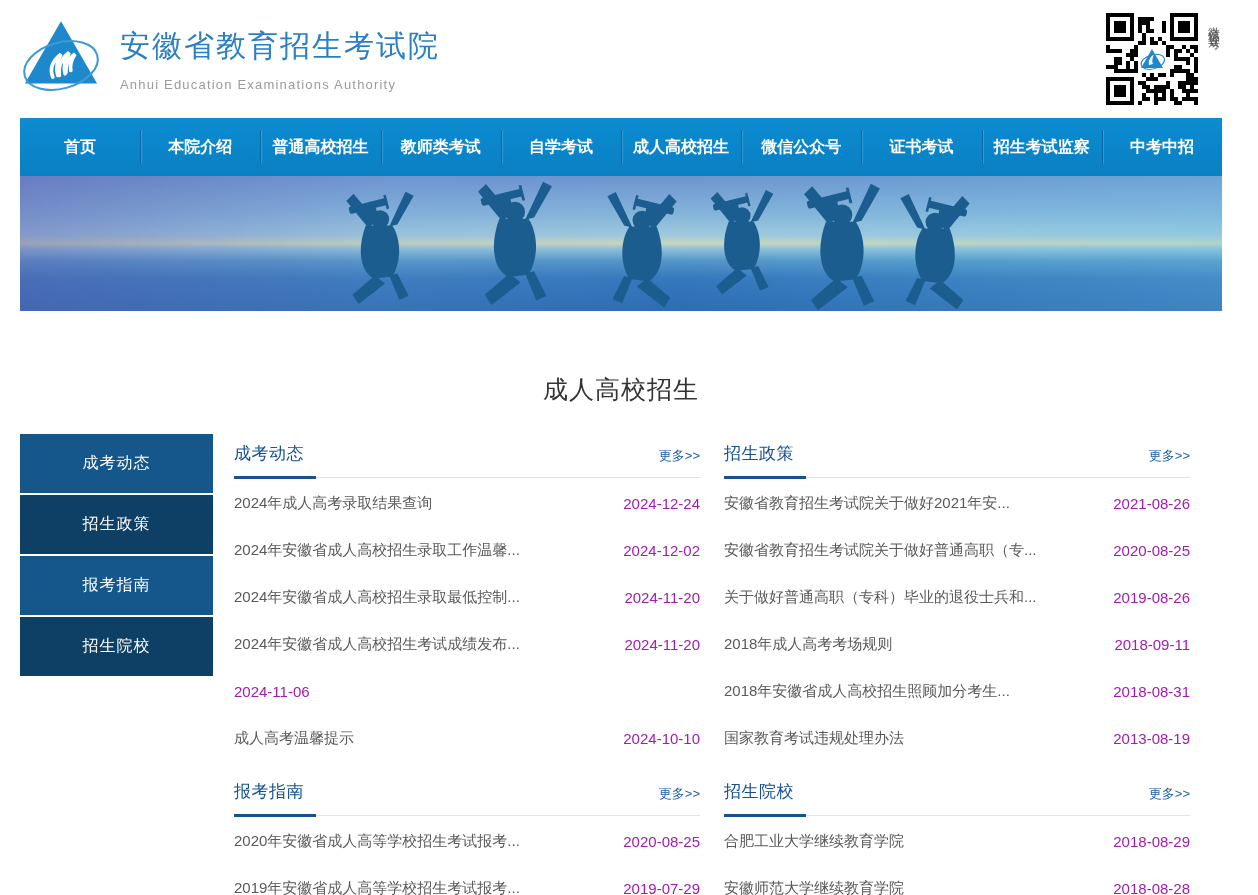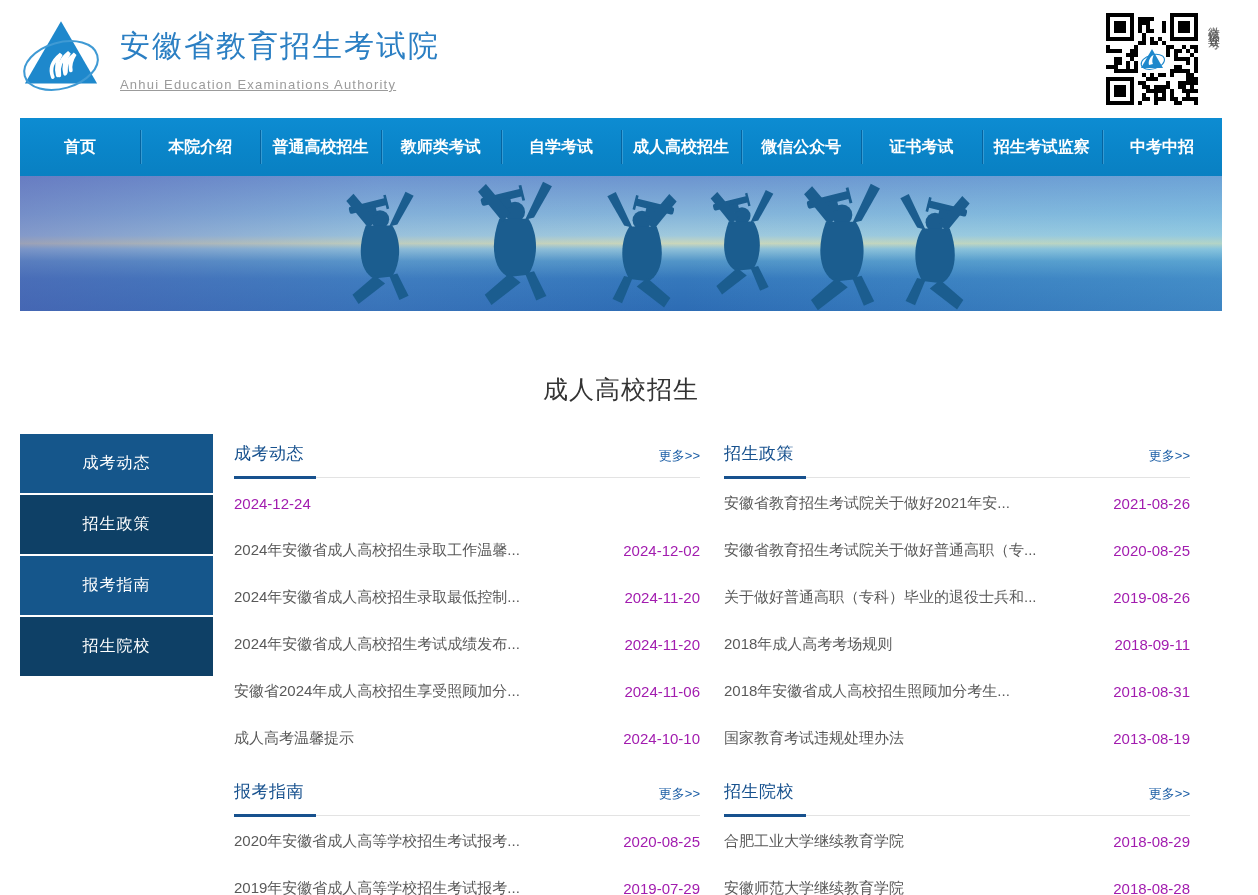--- a/index.html
+++ b/index.html
@@ -7,21 +7,21 @@
     font-family:"Liberation Sans","DejaVu Sans",sans-serif; }
 
   .page { width:1258px; height:895px; position:relative; background:#fff; }
 
   
   .site-header { height:118px; padding:0 36px 0 20px;
     display:flex; justify-content:space-between; align-items:center; }
   .brand { display:flex; align-items:center; gap:18px; }
   .logo-svg { width:82px; height:82px; display:block; }
   .site-title { font-size:30px; color:#2b7fc3; letter-spacing:2px; font-weight:500; }
-  .site-sub { font-size:13px; color:#9b9b9b; letter-spacing:1.2px; margin-top:10px;text-decoration:underline; }
+  .site-sub { font-size:13px; color:#9b9b9b; letter-spacing:1.2px; margin-top:10px; }
 
   .qr-wrap { display:flex; align-items:flex-start; gap:7px; padding-top:2px; }
   .qr-svg { width:92px; height:95px; display:block; }
   .qr-label { writing-mode:vertical-rl; font-size:12px; color:#555;
     letter-spacing:3px; padding-top:4px; }
 
   
   .main-nav { margin-left:20px; width:1202px; height:58px; display:flex;
     background:linear-gradient(180deg,#0d8cd2 0%,#0a85c9 55%,#0980c2 100%); }
   .nav-item { flex:1; display:flex; align-items:center; justify-content:center;
@@ -303,36 +303,36 @@
         <div class="side-item">招生院校</div>
       </aside>
     <main class="main-area" id="main-area">
         <section class="section">
           <div class="section-head">
             <span class="section-title">成考动态</span>
             <span class="more-link">更多&gt;&gt;</span>
           </div>
           <ul class="news-list">
             <li class="news-row">
+              <span class="news-title">2024年成人高考录取结果查询</span>
               <span class="news-date">2024-12-24</span>
             </li>
             <li class="news-row">
               <span class="news-title">2024年安徽省成人高校招生录取工作温馨...</span>
               <span class="news-date">2024-12-02</span>
             </li>
             <li class="news-row">
               <span class="news-title">2024年安徽省成人高校招生录取最低控制...</span>
               <span class="news-date">2024-11-20</span>
             </li>
             <li class="news-row">
               <span class="news-title">2024年安徽省成人高校招生考试成绩发布...</span>
               <span class="news-date">2024-11-20</span>
             </li>
             <li class="news-row">
-              <span class="news-title">安徽省2024年成人高校招生享受照顾加分...</span>
               <span class="news-date">2024-11-06</span>
             </li>
             <li class="news-row">
               <span class="news-title">成人高考温馨提示</span>
               <span class="news-date">2024-10-10</span>
             </li>
           </ul>
         </section>
         <section class="section">
           <div class="section-head">

